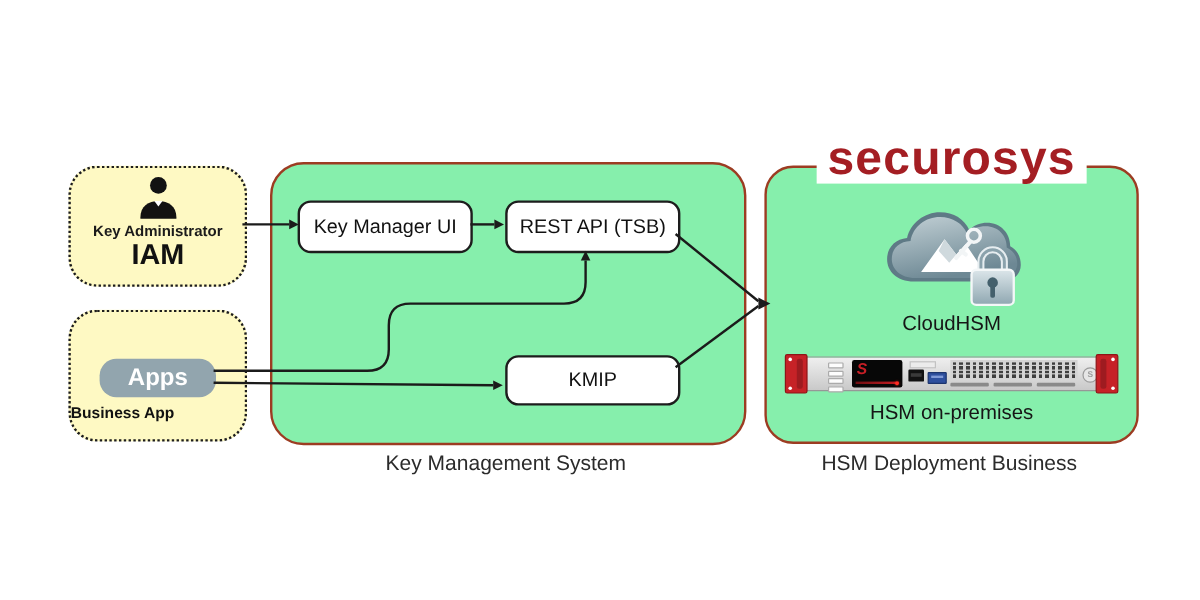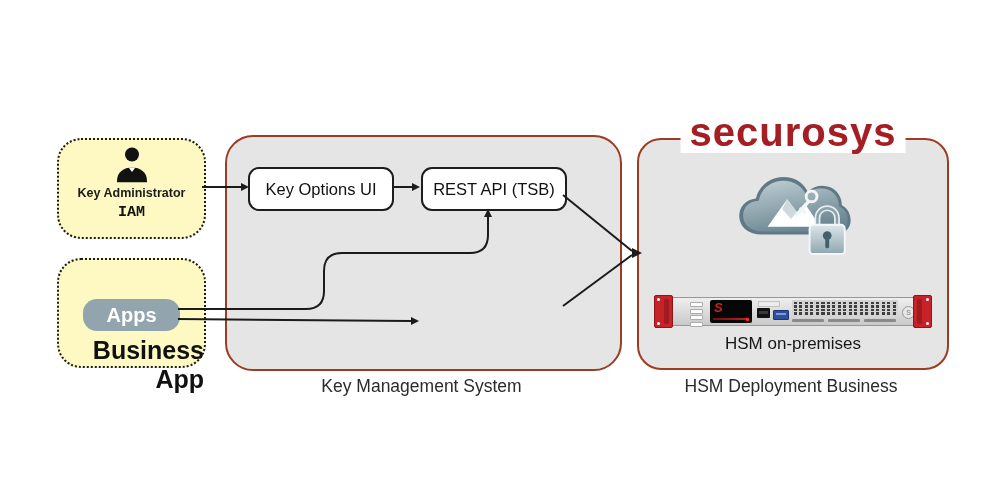--- a/index.html
+++ b/index.html
@@ -10,30 +10,30 @@
 
   
   .dotted-box{
     position:absolute;border:2px dotted #1c1c1c;border-radius:24px;background:#fef9c3;
     display:flex;flex-direction:column;align-items:center;
   }
   .iam-box{left:57px;top:138px;width:145px;height:97px;}
   .biz-box{left:57px;top:258px;width:145px;height:106px;}
   .person-wrap{margin-top:4px;height:42px;display:flex;align-items:center;justify-content:center;}
   .actor-name{font-size:12.5px;font-weight:bold;color:#1b1b1b;line-height:14px;}
-  .actor-sys{font-size:15px;font-weight:bold;color:#111;line-height:22px;margin-top:2px;font-family:Liberation Mono, monospace;}
+  .actor-sys{font-size:24px;font-weight:bold;color:#111;line-height:22px;margin-top:2px;}
   .apps-pill{
     position:absolute;left:24px;top:39px;width:97px;height:32px;border-radius:14px;
     background:#92a5ae;display:flex;align-items:center;justify-content:center;
     color:#ffffff;font-size:20px;font-weight:bold;
   }
-  .biz-label{position:absolute;left:0;right:0;top:76px;text-align:right;font-size:25px;font-weight:bold;color:#111;}
-
-  
-  .group-box{position:absolute;background:#e5e5e5;border:2.5px solid #9c3c22;}
+  .biz-label{position:absolute;left:0;right:0;top:76px;text-align:left;font-size:13px;font-weight:bold;color:#111;}
+
+  
+  .group-box{position:absolute;background:#86efac;border:2.5px solid #9c3c22;}
   .kms-box{left:225px;top:135px;width:393px;height:232px;border-radius:28px;}
   .hsm-box{left:637px;top:138px;width:308px;height:228px;border-radius:24px;}
   .group-label{position:absolute;top:376px;text-align:center;font-size:17.5px;color:#2b2b2b;}
   .kms-label{left:225px;width:393px;text-align:center;}
   .hsm-label{left:637px;width:308px;}
 
   
   .node{
     position:absolute;background:#fff;border:2px solid #1d1d1d;border-radius:11px;
     display:flex;align-items:center;justify-content:center;font-size:16.5px;color:#111;
@@ -120,22 +120,23 @@
     <div class="actor-name">Key Administrator</div>
     <div class="actor-sys">IAM</div>
   </div>
 
   <div class="dotted-box biz-box">
     <div class="apps-pill">Apps</div>
     <div class="biz-label">Business App</div>
   </div>
 
   <div class="group-box kms-box"></div>
-  <div class="node node-kmui">Key Options UI</div>
+  <div class="node node-kmui">Key Manager UI</div>
   <div class="node node-rest">REST API (TSB)</div>
+  <div class="node node-kmip">KMIP</div>
   <div class="group-label kms-label">Key Management System</div>
 
   <div class="group-box hsm-box">
     <div class="brand">securosys</div>
 
     <div class="cloud-wrap">
       <svg width="118" height="86" viewBox="0 0 120 88">
         <defs>
           <linearGradient id="cg" x1="0" y1="0" x2="0.4" y2="1">
             <stop offset="0" stop-color="#c2d0d5"></stop>
@@ -156,20 +157,21 @@
         </g>
         <g>
           <path d="M85 58 V47 a10 10 0 0 1 20 0 V58" fill="none" stroke="#e6edf0" stroke-width="6"></path>
           <path d="M85 58 V47 a10 10 0 0 1 20 0 V58" fill="none" stroke="#8aa2ac" stroke-width="2.5"></path>
           <rect x="77" y="54" width="36" height="30" rx="4" fill="url(#lg)" stroke="#f4f7f8" stroke-width="2"></rect>
           <circle cx="95" cy="65" r="4.5" fill="#44606c"></circle>
           <rect x="93" y="67" width="4" height="11" rx="1.5" fill="#44606c"></rect>
         </g>
       </svg>
     </div>
+    <div class="cloud-label">CloudHSM</div>
 
     <div class="appliance">
       <div class="app-body">
         <div class="slots">
             <div></div>
             <div></div>
             <div></div>
             <div></div>
           </div>
         <div class="screen">

